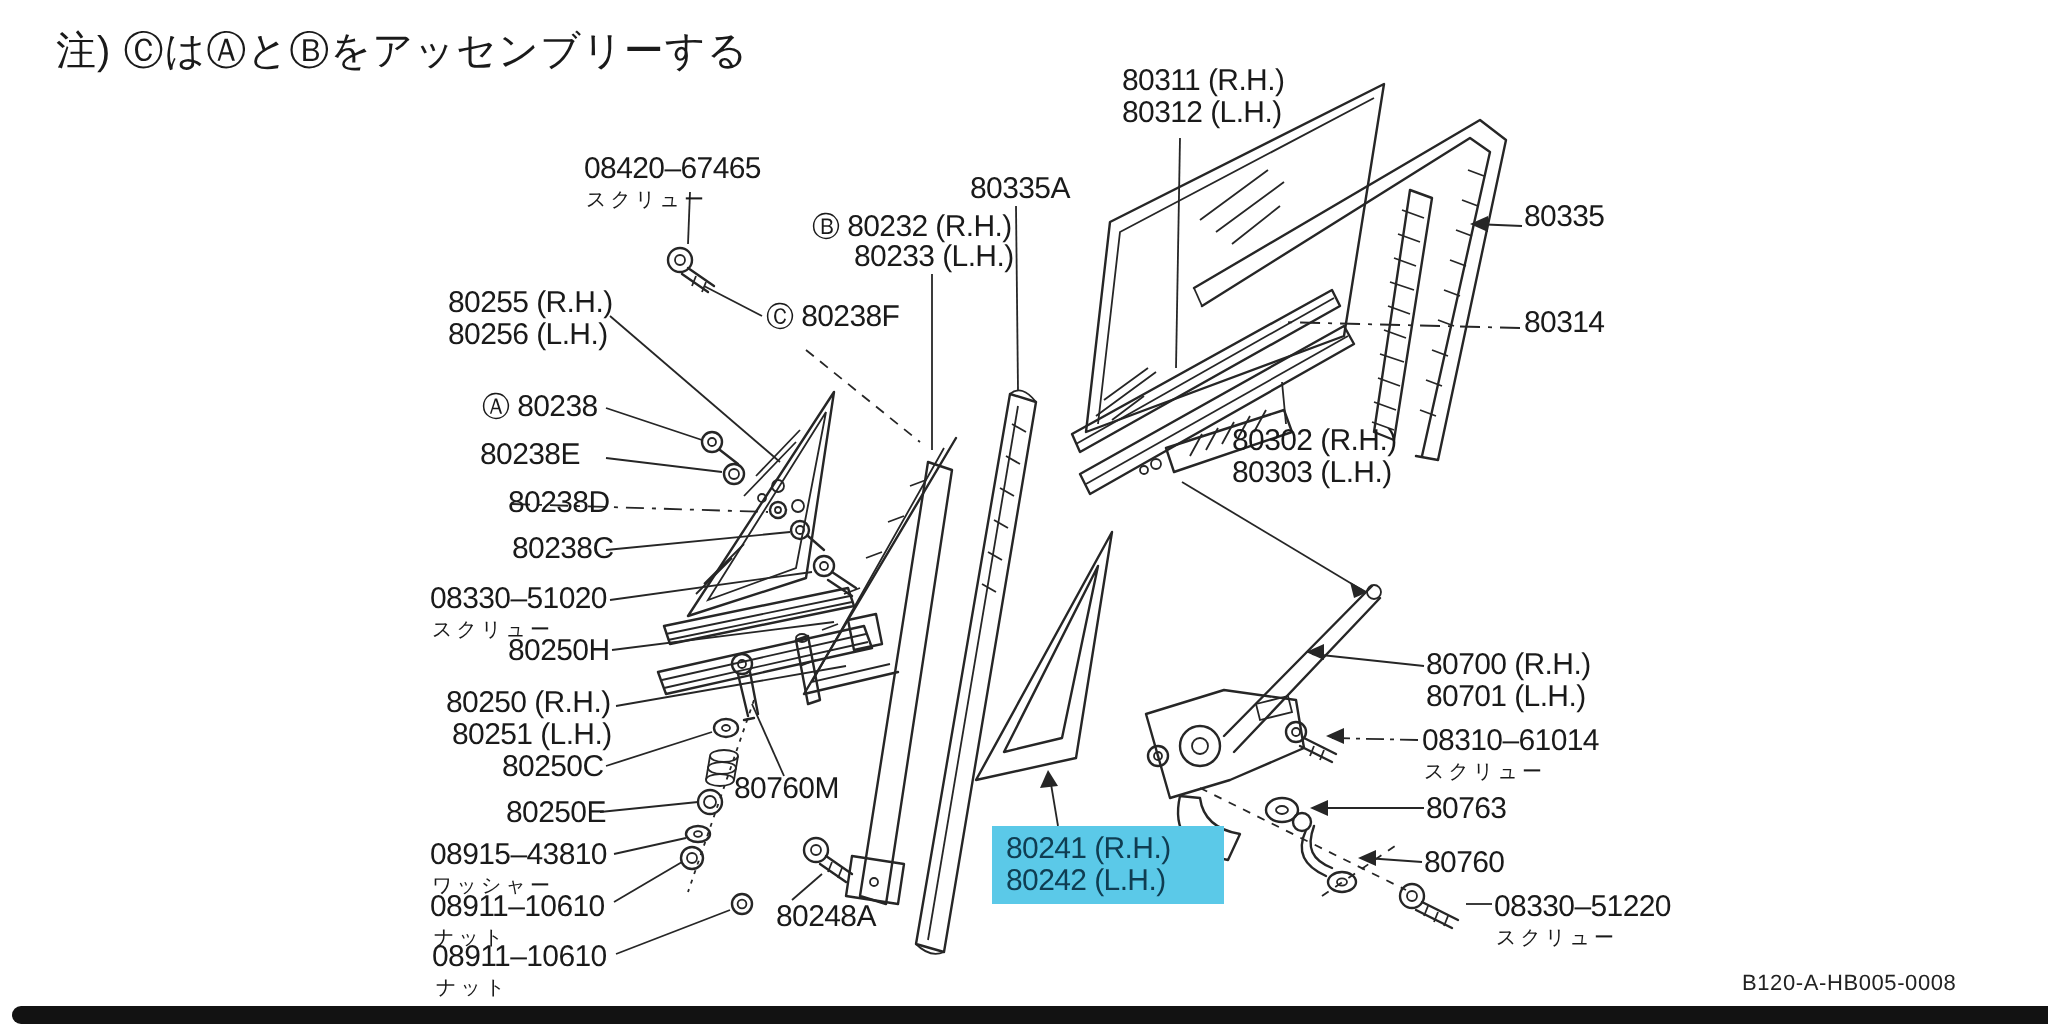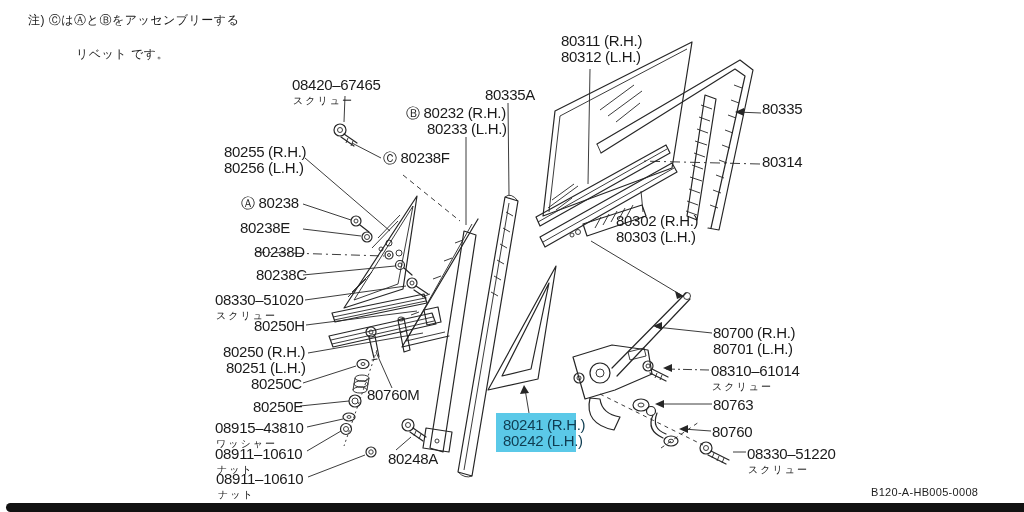--- a/index.html
+++ b/index.html
@@ -4,23 +4,23 @@
 <style>
   html,body{margin:0;padding:0;background:#fff;}
   .stage{position:relative;width:1024px;height:512px;background:#ffffff;overflow:hidden;
          font-family:"Liberation Sans","DejaVu Sans",sans-serif;color:#1a1a1a;}
   svg.art{position:absolute;left:0;top:0;}
   .s{stroke:#262626;stroke-width:1.2;fill:none;stroke-linecap:round;stroke-linejoin:round;}
   .t{stroke:#262626;stroke-width:0.9;fill:none;}
   .f{fill:#262626;stroke:none;}
   .lbl{position:absolute;font-size:15px;line-height:16px;letter-spacing:-0.3px;white-space:nowrap;}
   .sub{position:absolute;font-size:10px;line-height:11px;letter-spacing:2px;white-space:nowrap;}
-  .note{position:absolute;font-size:12px;letter-spacing:0.5px;white-space:nowrap;}
+  .note{position:absolute;font-size:20px;letter-spacing:0.5px;white-space:nowrap;}
   .marker{font-size:14px;}
-  .hl{position:absolute;left:496px;top:413px;width:80px;height:39px;background:#5bc9e8;}
+  .hl{position:absolute;left:496px;top:413px;width:116px;height:39px;background:#5bc9e8;}
   .hl .line{position:absolute;left:7px;font-size:15px;letter-spacing:-0.3px;color:#0f3d52;white-space:nowrap;}
   .footer{position:absolute;font-size:11px;letter-spacing:0.3px;color:#222;margin-left:14px;}
   .bar{position:absolute;left:6px;top:503px;width:1018px;height:9px;background:#121212;border-radius:5px 0 0 5px;}
 </style>
 </head>
 <body>
 
 <div class="stage">
 
   <svg class="art" width="1024" height="512" viewBox="0 0 1024 512">
@@ -215,21 +215,20 @@
         <polygon class="f" points="655,404 664,400 664,408"></polygon>
       <path class="t" d="M711,431 L683,429"></path>
         <polygon class="f" points="679,429 688,425 688,433"></polygon>
       <path class="t" d="M746,452 L733,452"></path>
       <path class="t" stroke-dasharray="4,4" d="M600,394 L703,445"></path>
       <path class="t" stroke-dasharray="4,4" d="M661,448 L699,422"></path>
     </g>
   </svg>
 
   <div class="note" style="left:28px;top:12px">注) ⒸはⒶとⒷをアッセンブリーする</div>
-  <div class="note" style="left:76px;top:46px">リベット です。</div>
 
   <div class="lbl" style="left:292px;top:77px">08420–67465</div>
   <div class="sub" style="left:293px;top:95px">スクリュー</div>
 
   <div class="lbl" style="left:485px;top:87px">80335A</div>
 
   <div class="lbl" style="left:406px;top:105px"><span class="marker">Ⓑ</span> <span>80232 (R.H.)</span></div>
   <div class="lbl" style="left:427px;top:121px">80233 (L.H.)</div>
 
   <div class="lbl" style="left:383px;top:150px"><span class="marker">Ⓒ</span> <span>80238F</span></div>

